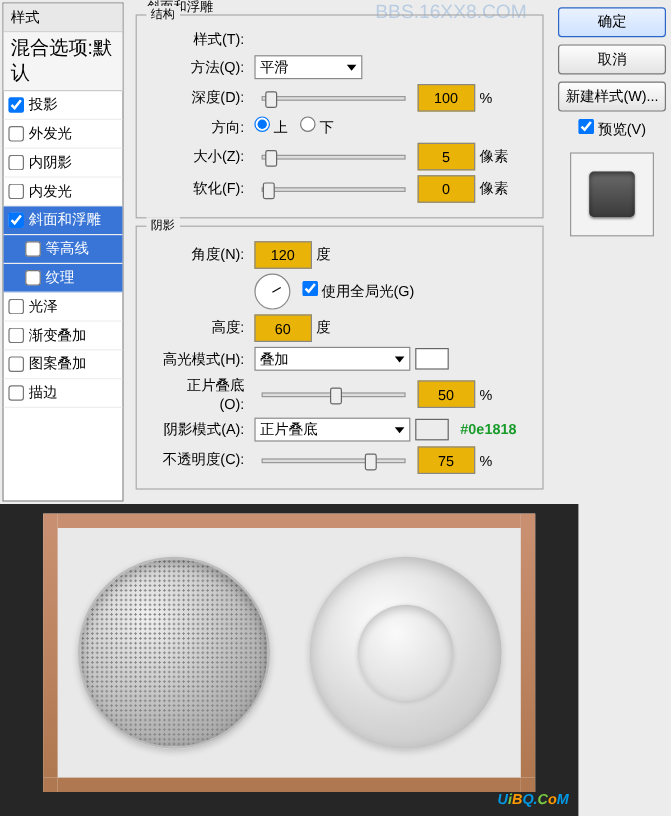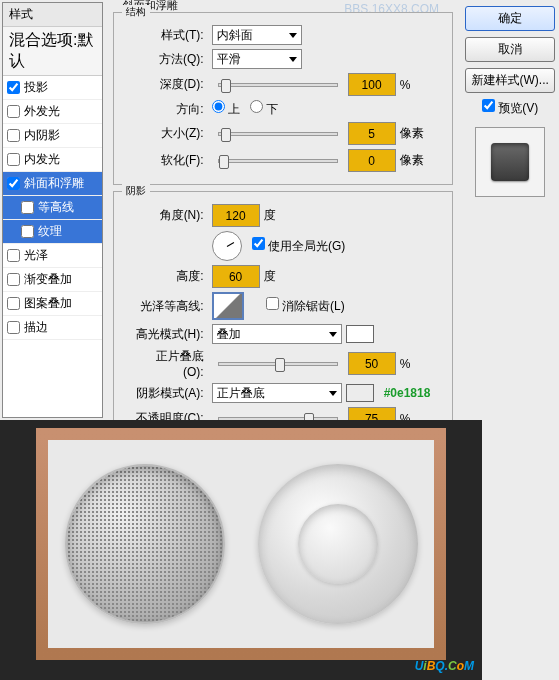--- a/index.html
+++ b/index.html
@@ -28,21 +28,21 @@
 .rightcol{width:108px;padding:6px 4px;display:flex;flex-direction:column;gap:6px;align-items:stretch}
 .btn{border:1px solid #777;background:linear-gradient(#fdfdfd,#e4e4e4);border-radius:3px;padding:3px 0;text-align:center;cursor:pointer}
 .btn.primary{border:1px solid #2a66c8;background:linear-gradient(#eaf2ff,#cfe2ff)}
 .preview-box{width:70px;height:70px;border:1px solid #999;background:#f3f3f3;display:flex;align-items:center;justify-content:center;margin:4px auto}
 .preview-sq{width:38px;height:38px;background:linear-gradient(#6a6a6a,#3a3a3a);border-radius:4px;box-shadow:inset 0 2px 4px rgba(0,0,0,.5),0 1px 2px rgba(0,0,0,.4)}
 .angle-ctrl{width:30px;height:30px;border:1px solid #888;border-radius:50%;background:#fff;position:relative;margin-right:6px}
 .angle-ctrl::after{content:"";position:absolute;width:8px;height:1px;background:#000;left:50%;top:50%;transform:rotate(-30deg);transform-origin:left}
 .gloss-swatch{width:32px;height:28px;border:2px solid #5a7fbc;background:linear-gradient(135deg,#fff 48%,#777 52%);display:inline-block}
 .color-swatch{width:28px;height:18px;border:1px solid #666;display:inline-block}
 .annot{color:#1a9c2c;font-weight:bold;margin-left:6px}
-.wm2{position:absolute;top:2px;right:120px;color:rgba(0,90,190,.22);font-size:12px;pointer-events:none}
+.wm2{position:absolute;top:2px;right:120px;color:rgba(0,90,190,.22);font-size:16px;pointer-events:none}
 .speaker-img{width:482px;height:260px;background:#262626;position:relative}
 .frame{position:absolute;left:36px;top:8px;right:36px;bottom:20px;border:12px solid;border-image:linear-gradient(#c89070,#b07850) 1;background:#e9e9e9;display:flex;align-items:center;justify-content:space-around}
 .grille{width:160px;height:160px;border-radius:50%;background:radial-gradient(circle at 35% 30%,#f2f2f2,#bdbdbd 60%,#9a9a9a);background-image:radial-gradient(#888 1px,transparent 1px),radial-gradient(circle at 35% 30%,#f0f0f0,#b8b8b8 60%,#989898);background-size:4px 4px,100% 100%;border:2px solid #bbb;box-shadow:inset 0 4px 10px rgba(0,0,0,.25),0 2px 6px rgba(0,0,0,.2)}
 .knob{width:160px;height:160px;border-radius:50%;background:radial-gradient(circle at 40% 35%,#fff,#d8d8d8 55%,#bfbfbf);box-shadow:inset 0 4px 12px rgba(0,0,0,.18),0 2px 6px rgba(0,0,0,.18);position:relative}
 .knob::after{content:"";position:absolute;left:25%;top:25%;width:50%;height:50%;border-radius:50%;background:radial-gradient(circle at 40% 30%,#fafafa,#d2d2d2);box-shadow:inset 0 3px 8px rgba(0,0,0,.2),0 1px 4px rgba(0,0,0,.15)}
 .uibq{position:absolute;right:8px;bottom:4px;font-family:Arial;font-weight:bold;font-style:italic;font-size:22px}
 .uibq .u{color:#0099e5}.uibq .i{color:#7ac943}.uibq .b{color:#ff9900}.uibq .q{color:#0099e5}.uibq .c{color:#7ac943}.uibq .o{color:#ff9900}.uibq .m{color:#0099e5}
 </style>
 </head>
 <body>
@@ -99,24 +99,20 @@
       </div>
   </div>
 
   <div class="main">
     <span class="legend-outer">斜面和浮雕</span>
 
     <div class="fieldset" style="margin-top:8px">
       <span class="legend">结构</span>
       <div class="row">
           <span class="lbl">样式(T):</span>
-          <div class="combo">
-            <span>内斜面</span>
-            <span class="arrow"></span>
-          </div>
         </div>
       <div class="row">
           <span class="lbl">方法(Q):</span>
           <div class="combo">
             <span>平滑</span>
             <span class="arrow"></span>
           </div>
         </div>
       <div class="row">
           <span class="lbl">深度(D):</span>
@@ -160,26 +156,20 @@
         </div>
       <div class="row">
           <span class="lbl"></span>
           <div class="angle-ctrl"></div>
           <label><input type="checkbox" checked="" style=""> <span>使用全局光(G)</span></label>
         </div>
       <div class="row">
           <span class="lbl">高度:</span>
           <input type="text" value="60" style="">
           <span>度</span>
-        </div>
-      <div class="row">
-          <span class="lbl">光泽等高线:</span>
-          <span class="gloss-swatch"></span>
-          <span style="width:14px"></span>
-          <label><input type="checkbox" style=""> <span>消除锯齿(L)</span></label>
         </div>
       <div class="row">
           <span class="lbl">高光模式(H):</span>
           <div class="combo" style="min-width:130px">
             <span>叠加</span>
             <span class="arrow"></span>
           </div>
           <span class="color-swatch" style="background:#fff"></span>
         </div>
       <div class="row">

